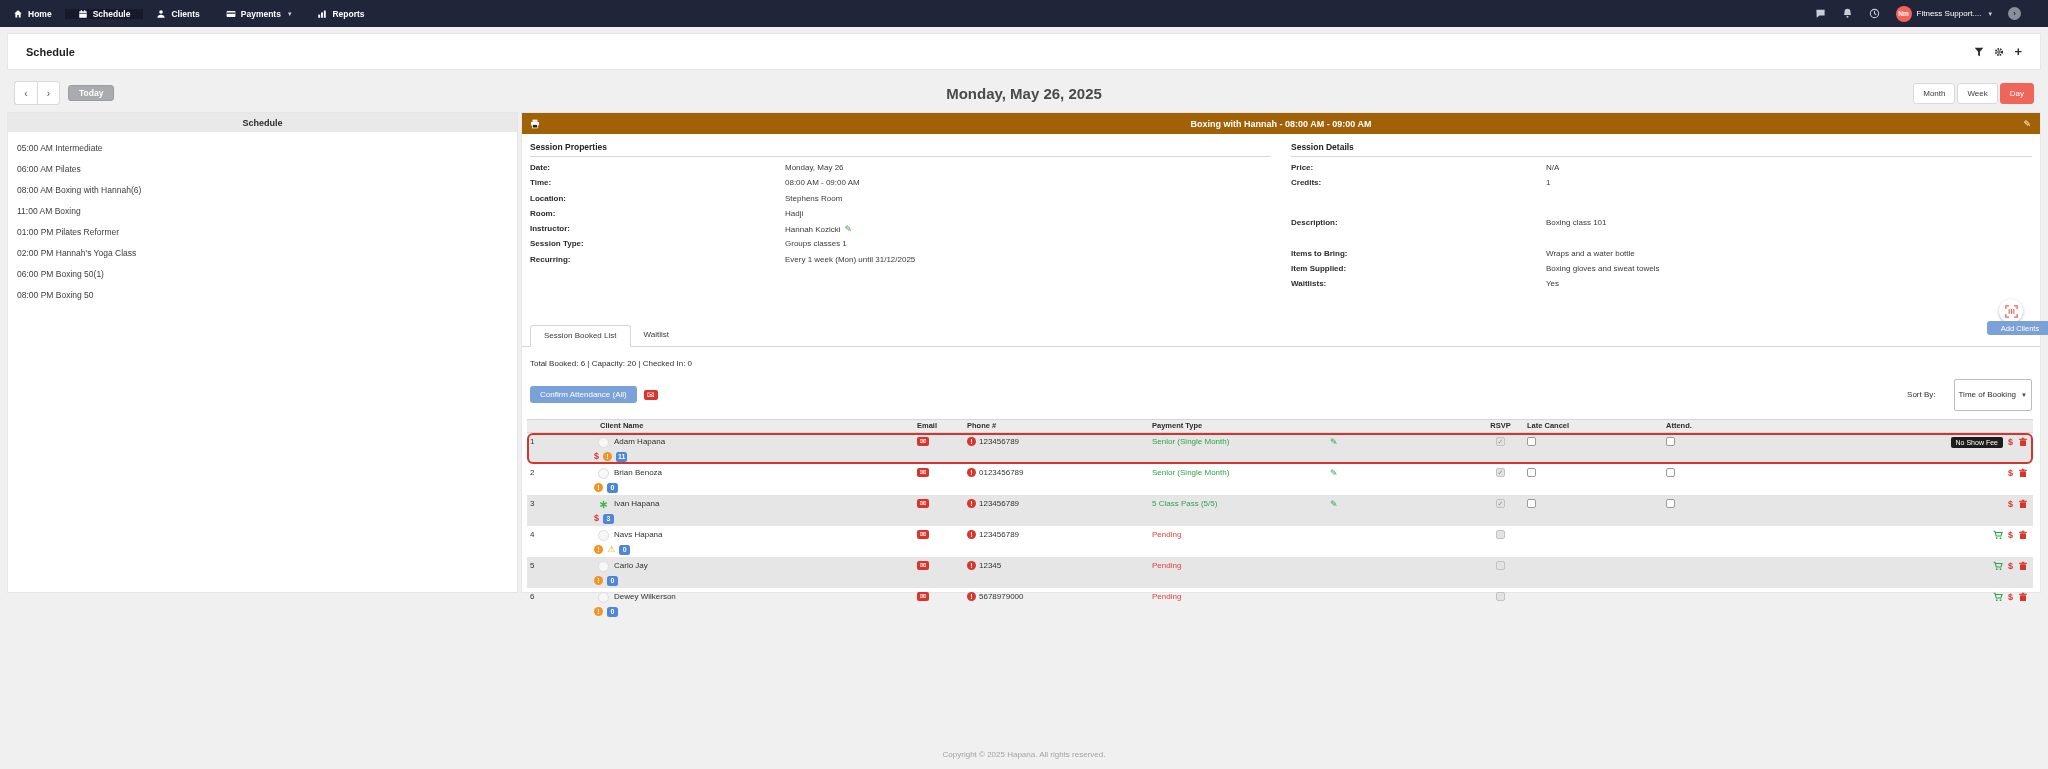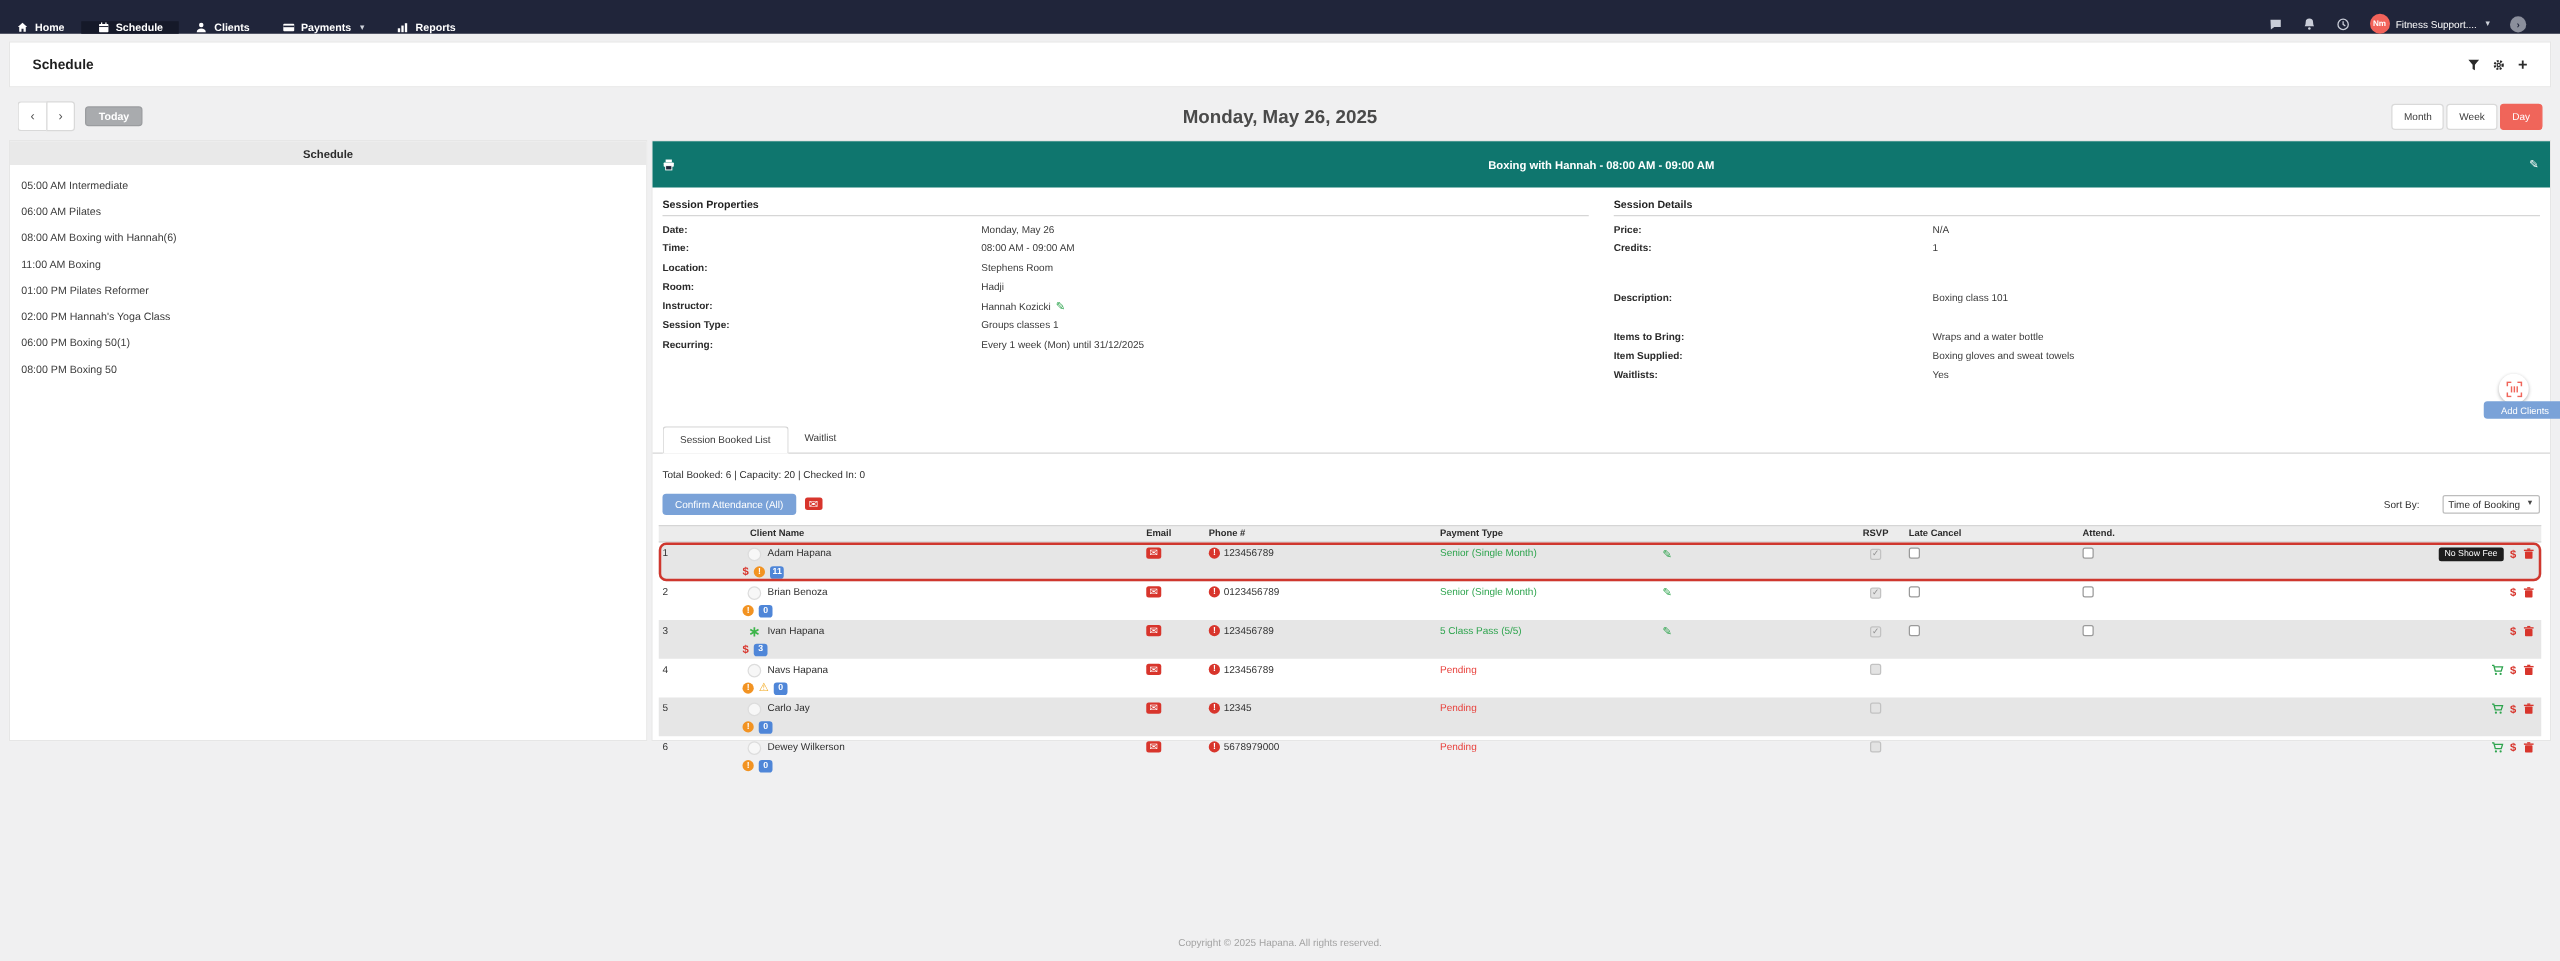--- a/index.html
+++ b/index.html
@@ -1,21 +1,21 @@
 <!DOCTYPE html>
 <html><head>
 <meta charset="utf-8">
 <style>
   * { margin:0; padding:0; box-sizing:border-box; }
   html,body { width:2048px; height:769px; overflow:hidden; }
   body { background:#f0f0f1; font-family:"Liberation Sans","DejaVu Sans",sans-serif; color:#333; }
   svg { display:block; }
 
   
-  .navbar { height:27px; background:#20253a; display:flex; align-items:flex-end; justify-content:space-between; }
+  .navbar { height:27px; background:#20253a; display:flex; align-items:center; justify-content:space-between; }
   .nav-left { display:flex; align-items:stretch; }
   .nav-item { display:flex; align-items:center; gap:5px; padding:0 13px; color:#fff; font-size:8.5px; font-weight:bold; cursor:pointer; }
   .nav-item.active { background:#151929; }
   .nav-item svg { width:10px; height:10px; color:#fff; }
   .nav-caret { font-size:7px; color:#cfd2da; margin-left:2px; }
   .nav-right { display:flex; align-items:center; gap:16px; padding-right:27px; }
   .nav-icon { color:#c9cdd8; cursor:pointer; }
   .nav-icon svg { width:11px; height:11px; }
   .user-chip { display:flex; align-items:center; gap:5px; cursor:pointer; }
   .avatar-circle { width:16px; height:16px; border-radius:50%; background:#f2635a; color:#fff; font-size:6.5px; font-weight:bold; display:flex; align-items:center; justify-content:center; }
@@ -44,21 +44,21 @@
   .view-btn.active { background:#f0655a; border-color:#f0655a; color:#fff; }
 
   
   .main { display:flex; gap:3px; margin:4px 7px 0 7px; height:481px; }
   .sidebar { flex:0 0 511px; background:#fff; border:1px solid #e6e6e6; }
   .sidebar-header { height:19px; background:#e9e9e9; display:flex; align-items:center; justify-content:center; font-size:9px; font-weight:bold; color:#2b2b2b; }
   .sidebar-list { padding:6px 0; }
   .sidebar-item { padding:5px 9px 6px 9px; font-size:8.5px; color:#3c3c3c; cursor:pointer; }
 
   .panel { flex:1; background:#fff; border:1px solid #e6e6e6; position:relative; }
-  .session-header { height:37px; background:#0f766e; color:#fff; display:flex; align-items:center; padding:0 8px; position:relative; }
+  .session-header { height:21px; background:#a16207; color:#fff; display:flex; align-items:center; padding:0 8px; position:relative; }
   .session-title { position:absolute; left:0; right:0; text-align:center; font-size:9px; font-weight:bold; }
   .print-icon { color:#fff; cursor:pointer; z-index:1; }
   .print-icon svg { width:10px; height:10px; }
   .hdr-pencil { position:absolute; right:9px; color:#fff; font-size:9px; cursor:pointer; }
 
   .session-info { display:flex; gap:20px; padding:8px 8px 0 8px; }
   .info-col { flex:1; }
   .info-title { font-size:8.5px; font-weight:bold; color:#222; padding-bottom:4px; border-bottom:1px solid #d6d6d6; margin-bottom:6px; }
   .prop-row { display:flex; min-height:15.3px; align-items:flex-start; }
   .prop-label { flex:0 0 255px; font-size:8px; font-weight:bold; color:#2b2b2b; }
@@ -78,21 +78,21 @@
   .scan-circle { width:24px; height:24px; border-radius:50%; background:#fff; box-shadow:0 1px 3px rgba(0,0,0,.3); display:flex; align-items:center; justify-content:center; margin-left:12px; cursor:pointer; color:#f0655a; }
   .scan-circle svg { width:13px; height:13px; }
   .add-clients-btn { margin-top:-2px; height:14px; background:#7aa2d8; border-radius:3px; color:#fff; font-size:7.5px; display:flex; align-items:center; justify-content:center; cursor:pointer; white-space:nowrap; padding:0 6px; }
 
   
   .confirm-row { display:flex; align-items:center; margin:11px 8px 0 8px; }
   .confirm-btn { background:#7aa2d8; border-radius:3px; color:#fff; font-size:8px; padding:4px 10px; cursor:pointer; }
   .mail-chip { width:14px; height:10px; background:#d8352c; border-radius:2px; color:#fff; display:flex; align-items:center; justify-content:center; font-size:9px; line-height:10px; margin-left:7px; cursor:pointer; }
   .sort-wrap { margin-left:auto; display:flex; align-items:center; gap:18px; }
   .sort-label { font-size:8px; color:#2f2f2f; }
-  .sort-select { height:15px; border:1px solid #bdbdbd; border-radius:2px; background:#fff; font-size:8px; color:#2f2f2f; display:flex; align-items:center; gap:5px; padding:0 4px; cursor:pointer; }
+  .sort-select { height:32px; border:1px solid #bdbdbd; border-radius:2px; background:#fff; font-size:8px; color:#2f2f2f; display:flex; align-items:center; gap:5px; padding:0 4px; cursor:pointer; }
   .sort-caret { font-size:6px; color:#444; }
 
   
   .btable { margin:8px 7px 0 5px; }
   .thead, .trow { display:grid; grid-template-columns:45px 345px 50px 185px 176px 146px 53px 139px 90px 1fr 135px; }
   .thead { background:#ececec; border-top:1px solid #d5d5d5; border-bottom:1px solid #d5d5d5; height:14px; align-items:center; font-size:7.5px; font-weight:bold; color:#2b2b2b; }
   .th-name { padding-left:28px; }
   .th-rsvp { text-align:center; }
   .trow { height:31px; position:relative; }
   .trow:nth-child(odd) { background:#e6e6e6; }

